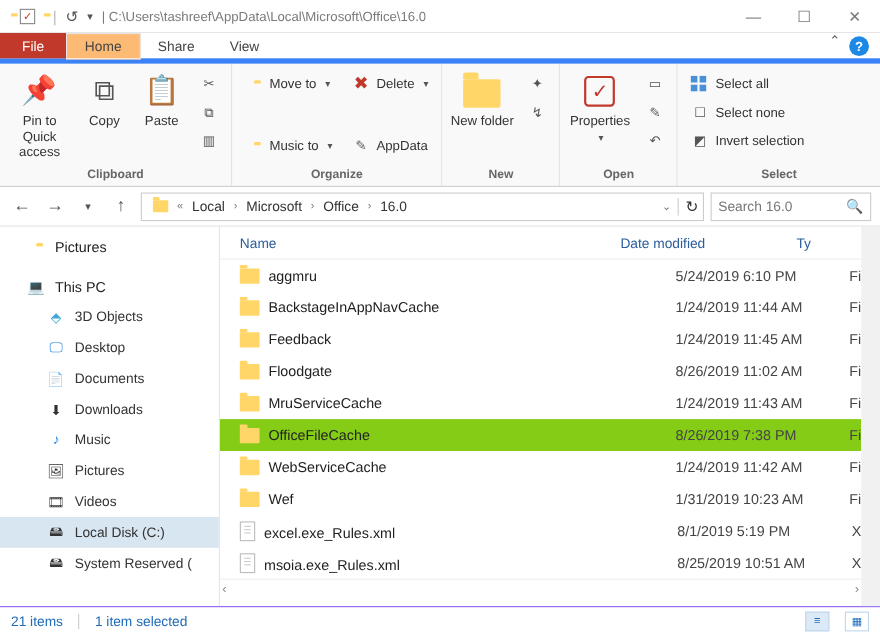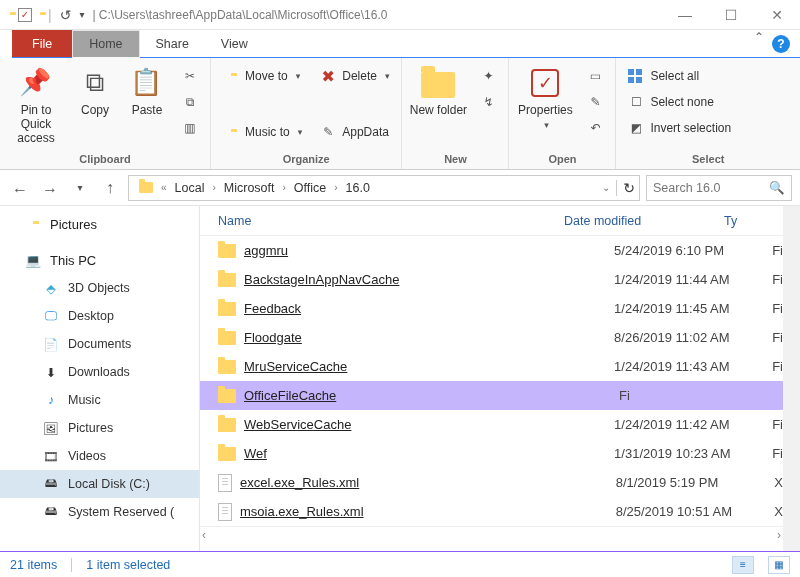--- a/index.html
+++ b/index.html
@@ -10,24 +10,24 @@
   .titlebar .qat { display:flex; align-items:center; gap:8px; padding-left:10px;}
   .titlebar .qat .glyph { font-size:14px; color:#555;}
   .titlebar .pathtext { color:#7a7a7a; font-size:12px; padding-left:8px; white-space:nowrap; overflow:hidden; text-overflow:ellipsis; flex:0 1 auto;}
   .titlebar .spacer { flex:1;}
   .winbtn { width:46px; height:30px; display:flex; align-items:center; justify-content:center; color:#777; font-size:14px;}
   .folder-mini { width:14px; height:11px; background:#ffd667; border-radius:1px; position:relative; }
   .folder-mini:before { content:""; position:absolute; top:-3px; left:0; width:6px; height:3px; background:#ffd667; border-radius:1px 1px 0 0;}
   .checkbox-qat { width:14px; height:14px; border:1px solid #888; display:flex; align-items:center; justify-content:center; color:#c0392b; font-size:10px;}
   
   
-  .ribbon-tabs { height:28px; display:flex; align-items:stretch; background:#fff; border-bottom:1px solid #3b82f6;margin-left:12px;}
+  .ribbon-tabs { height:28px; display:flex; align-items:stretch; background:#fff; border-bottom:5px solid #3b82f6;}
   .ribbon-tabs .tab { padding:0 16px; display:flex; align-items:center; font-size:12.5px; color:#444; cursor:default;}
   .ribbon-tabs .tab.file { background:#c0392b; color:#fff; padding:0 20px;}
-  .ribbon-tabs .tab.active { background:#a3a3a3; border:1px solid #e5e5e5; border-bottom:1px solid #f9f9f9; margin-bottom:-1px;}
+  .ribbon-tabs .tab.active { background:#fdba74; border:1px solid #e5e5e5; border-bottom:1px solid #f9f9f9; margin-bottom:-1px;}
   .ribbon-tabs .flex { flex:1;}
   .ribbon-tabs .caret { padding:0 8px; color:#666; font-size:12px;}
   .ribbon-tabs .help { width:18px; height:18px; border-radius:50%; background:#1e88e5; color:#fff; font-size:12px; display:flex; align-items:center; justify-content:center; font-weight:bold; margin-right:10px; align-self:center;}
   
   
   .ribbon { height:112px; background:#f9f9f9; border-bottom:1px solid #d0d0d0; display:flex;}
   .group { border-right:1px solid #e3e3e3; display:flex; flex-direction:column; justify-content:space-between; padding:4px 6px 2px;}
   .group .body { display:flex; align-items:flex-start; gap:6px; flex:1;}
   .group .label { text-align:center; font-size:11px; color:#666; padding:2px 0;font-weight:bold;}
   .bigbtn { width:60px; display:flex; flex-direction:column; align-items:center; gap:4px; padding-top:4px; text-align:center; line-height:1.15; font-size:12px; color:#333;}
@@ -59,24 +59,24 @@
   .side-item.sub { padding-left:42px; font-size:12.5px; color:#333;}
   .side-item .ic { width:18px; text-align:center;}
   .side-item.sel { background:#d8e6f2;}
   
   .content { flex:1; overflow:auto; position:relative;}
   .cols { display:flex; height:30px; align-items:center; border-bottom:1px solid #eee; color:#2b5d9b; font-size:12.5px; padding-left:18px;}
   .cols .c-name { width:346px;}
   .cols .c-date { width:160px;}
   .cols .c-type { flex:1;}
   .row { display:flex; height:29px; align-items:center; padding-left:18px; font-size:13px; color:#222;}
-  .row .c-name { width:401px; display:flex; align-items:center; gap:8px;text-decoration:underline;}
+  .row .c-name { width:401px; display:flex; align-items:flex-end; gap:8px;}
   .row .c-date { width:160px; color:#444;}
   .row .c-type { flex:1; color:#444;}
-  .row.sel { background:#c4b5fd;}
+  .row.sel { background:#84cc16;}
   .fic { width:18px; height:14px; background:#ffd667; border-radius:1px; position:relative;}
   .fic:before{content:"";position:absolute;top:-3px;left:0;width:7px;height:3px;background:#ffd667;border-radius:1px 1px 0 0;}
   .doc-ic { width:14px; height:18px; border:1px solid #bbb; background:#fff; position:relative;}
   .doc-ic:before{content:"";position:absolute;top:3px;left:3px;right:3px;height:1px;background:#ccc;box-shadow:0 3px 0 #ccc,0 6px 0 #ccc;}
   
   .hscroll-shadow { height:16px; border-top:1px solid #eee; display:flex; align-items:center; justify-content:space-between; padding:0 2px; color:#888; font-size:12px;}
   
   
   .status { height:26px; border-top:1px solid #8b5cf6; display:flex; align-items:center; padding:0 10px; font-size:12.5px; color:#1e6bb8; gap:14px;}
   .status .sep { width:1px; height:14px; background:#ccc;}
@@ -373,20 +373,21 @@
             <span>MruServiceCache</span>
           </div>
           <div class="c-date">1/24/2019 11:43 AM</div>
           <div class="c-type">Fi</div>
         </div>
         <div class="row sel">
           <div class="c-name">
             <span class="fic"></span>
             <span>OfficeFileCache</span>
           </div>
+          <div class="c-date">8/26/2019 7:38 PM</div>
           <div class="c-type">Fi</div>
         </div>
         <div class="row">
           <div class="c-name">
             <span class="fic"></span>
             <span>WebServiceCache</span>
           </div>
           <div class="c-date">1/24/2019 11:42 AM</div>
           <div class="c-type">Fi</div>
         </div>

